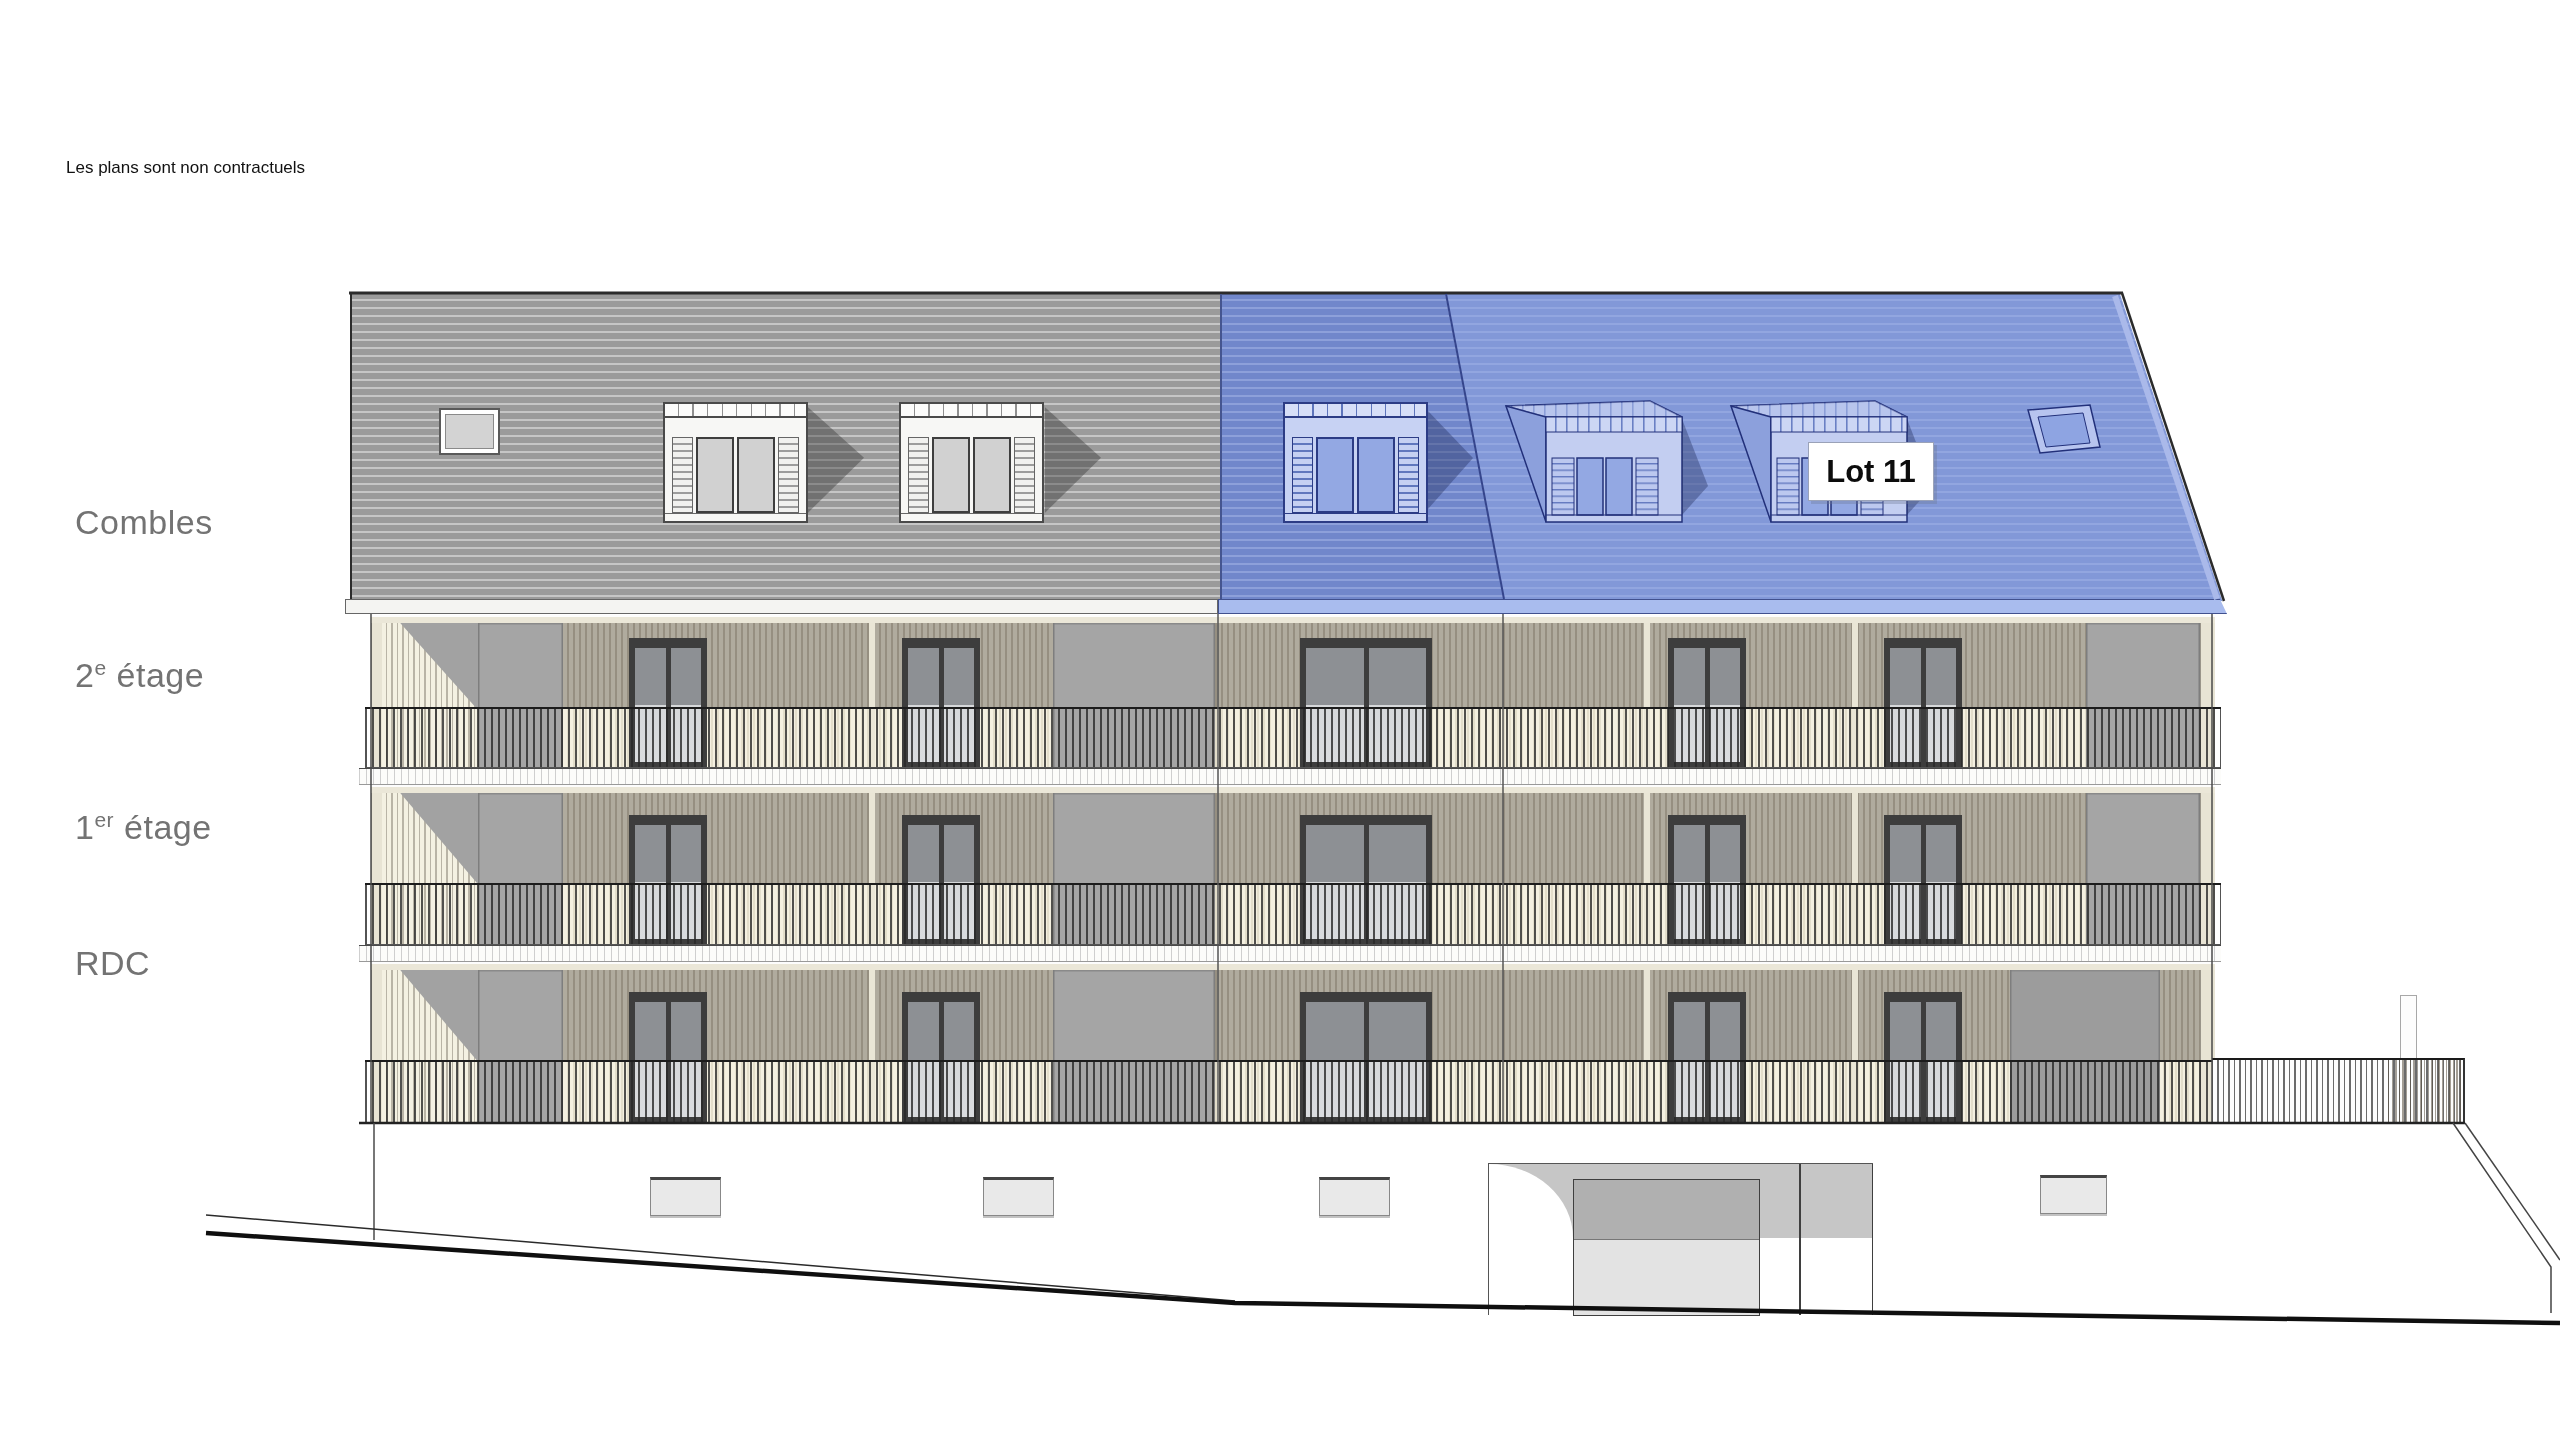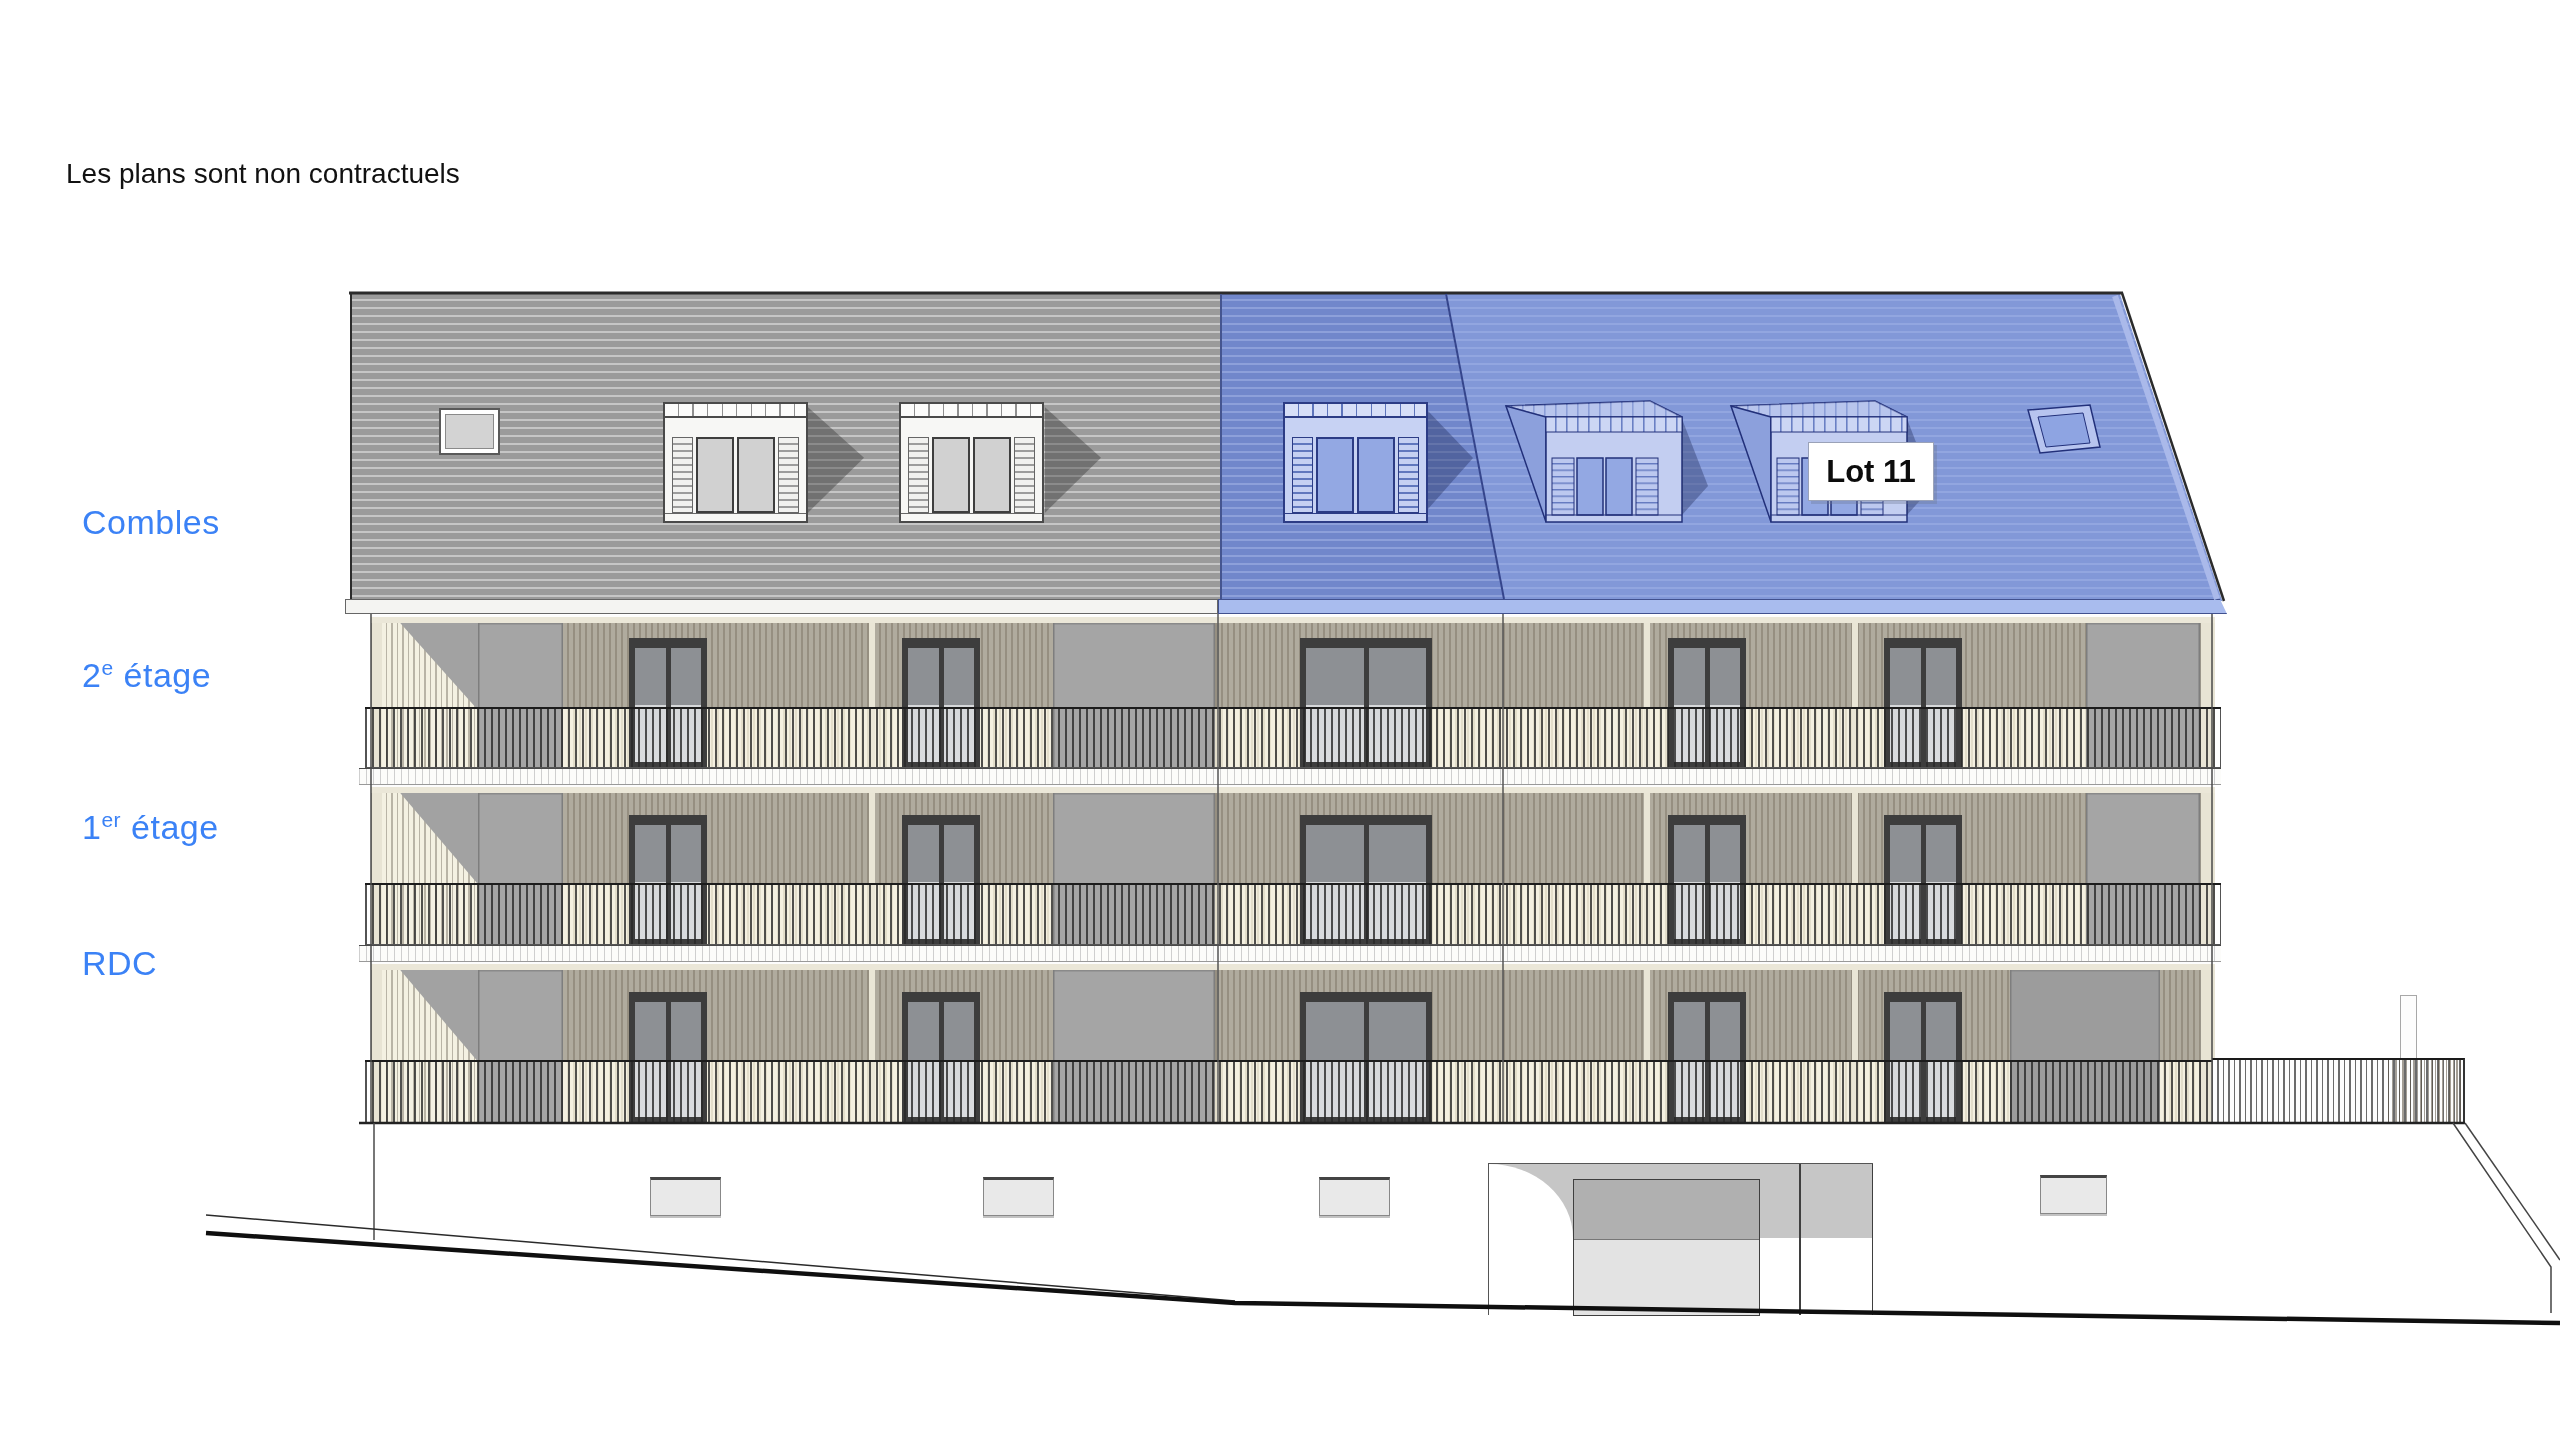--- a/index.html
+++ b/index.html
@@ -2,23 +2,23 @@
 <html style="--highlight-roof: #7187cb; --highlight-roof-light: #8298d8; --roof-gray: #9b9b9b; --facade-cladding: #b0ab9e; --facade-cream: #f4f0e0; --panel-gray: #a5a5a5; --fascia-blue: #a9bcee;"><head>
 <meta charset="utf-8">
 <style>
   html,body{margin:0;padding:0;background:#fff;}
   .stage{position:relative;width:2560px;height:1440px;background:#fff;overflow:hidden;
          font-family:"Liberation Sans",sans-serif;color:#151515;}
 
   
   .title{position:absolute;left:62px;top:34px;font-family:"Liberation Serif",serif;
          font-size:90px;line-height:1.05;font-weight:400;color:#111;}
-  .subtitle{position:absolute;left:66px;top:158px;font-size:28px;color:#111;}
-
-  .floor-label{position:absolute;left:82px;font-size:34px;color:#3b82f6;letter-spacing:.5px;}
+  .subtitle{position:absolute;left:66px;top:158px;font-size:17px;color:#111;}
+
+  .floor-label{position:absolute;left:75px;font-size:34px;color:#737373;letter-spacing:.5px;}
   .floor-label sup{font-size:21px;vertical-align:super;line-height:0;}
   .fl-combles{top:503px}.fl-2e{top:656px}.fl-1er{top:808px}.fl-rdc{top:944px}
 
   
   .roof-gray{position:absolute;left:351px;top:293px;width:870px;height:308px;
     background:repeating-linear-gradient(180deg,var(--roof-gray,#9b9b9b) 0 6.5px,#c6c6c6 6.5px 8px);}
   .roof-b1{position:absolute;left:1221px;top:293px;width:283px;height:308px;
     background:repeating-linear-gradient(180deg,var(--highlight-roof,#7187cb) 0 6.5px,#8da0da 6.5px 8px);
     clip-path:polygon(0 0,79.2% 0,100% 100%,0 100%);}
   .roof-b2{position:absolute;left:1445px;top:293px;width:779px;height:308px;

